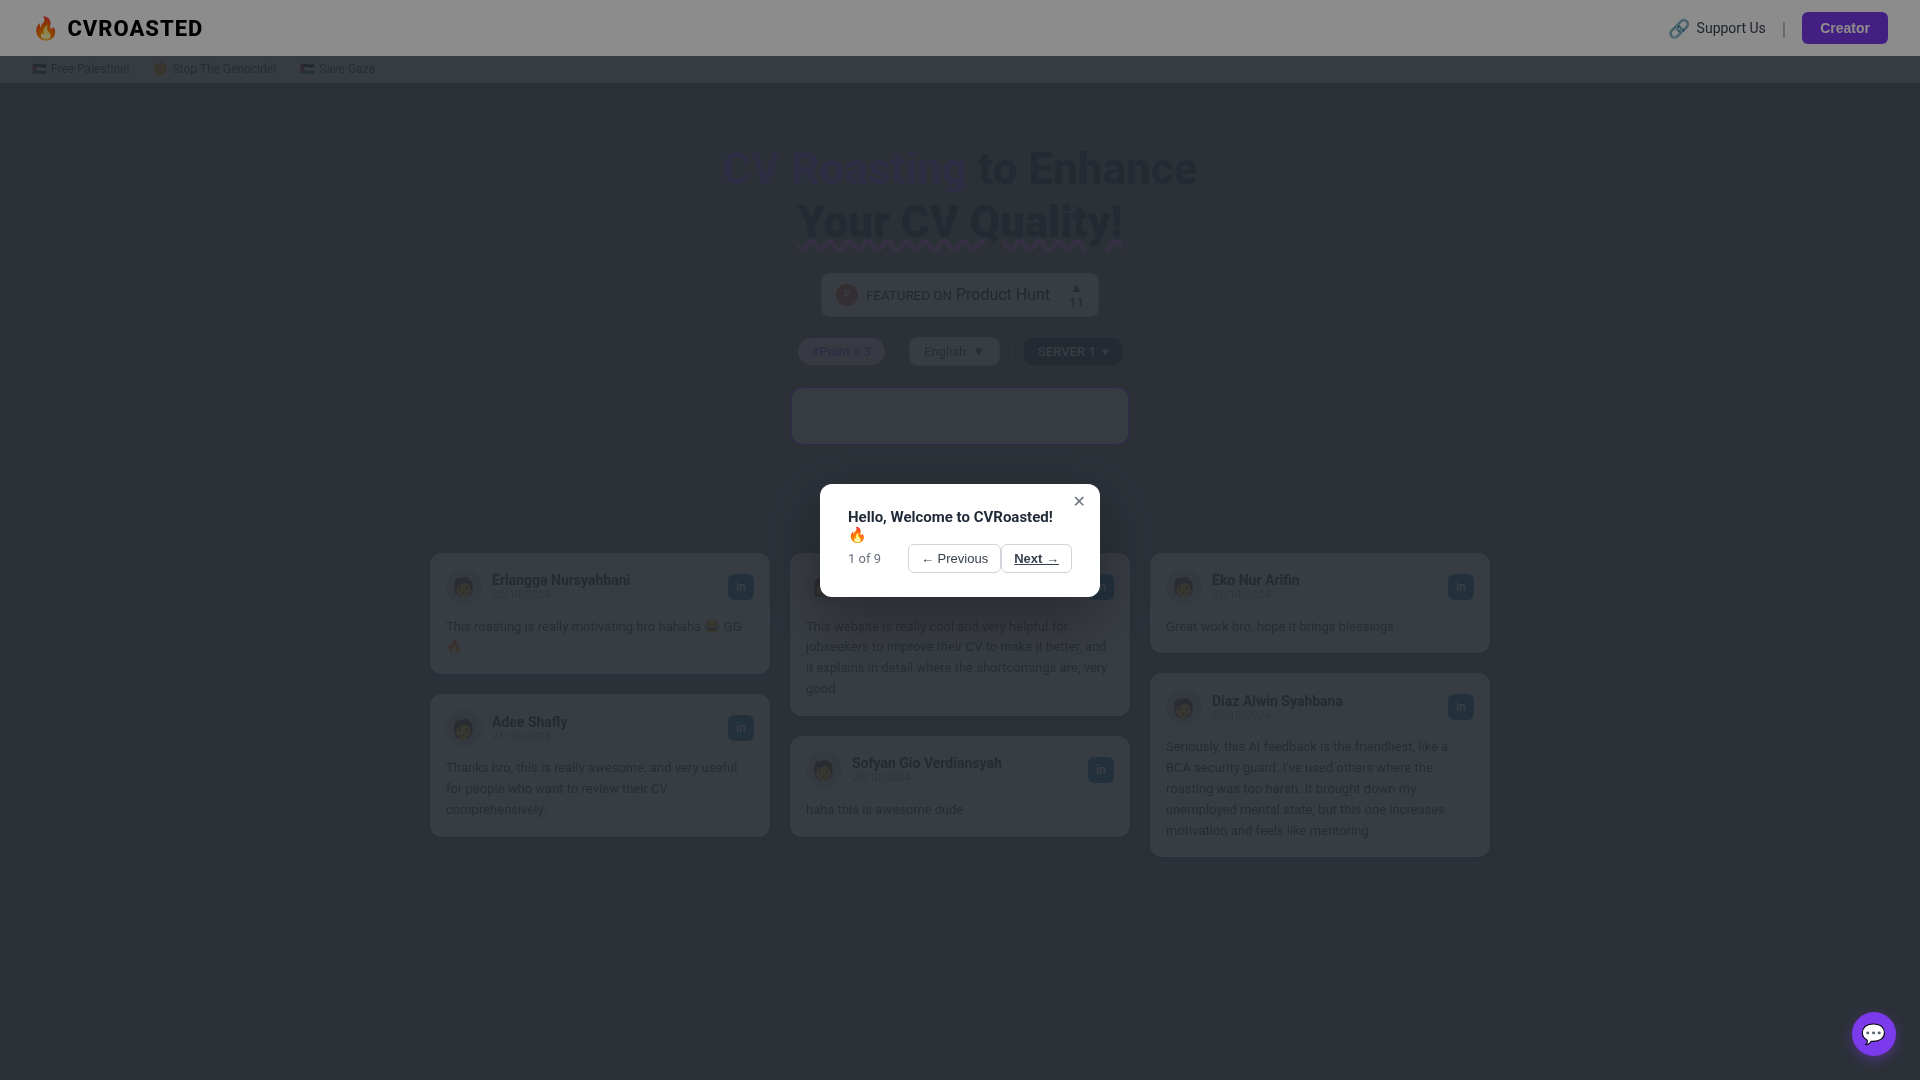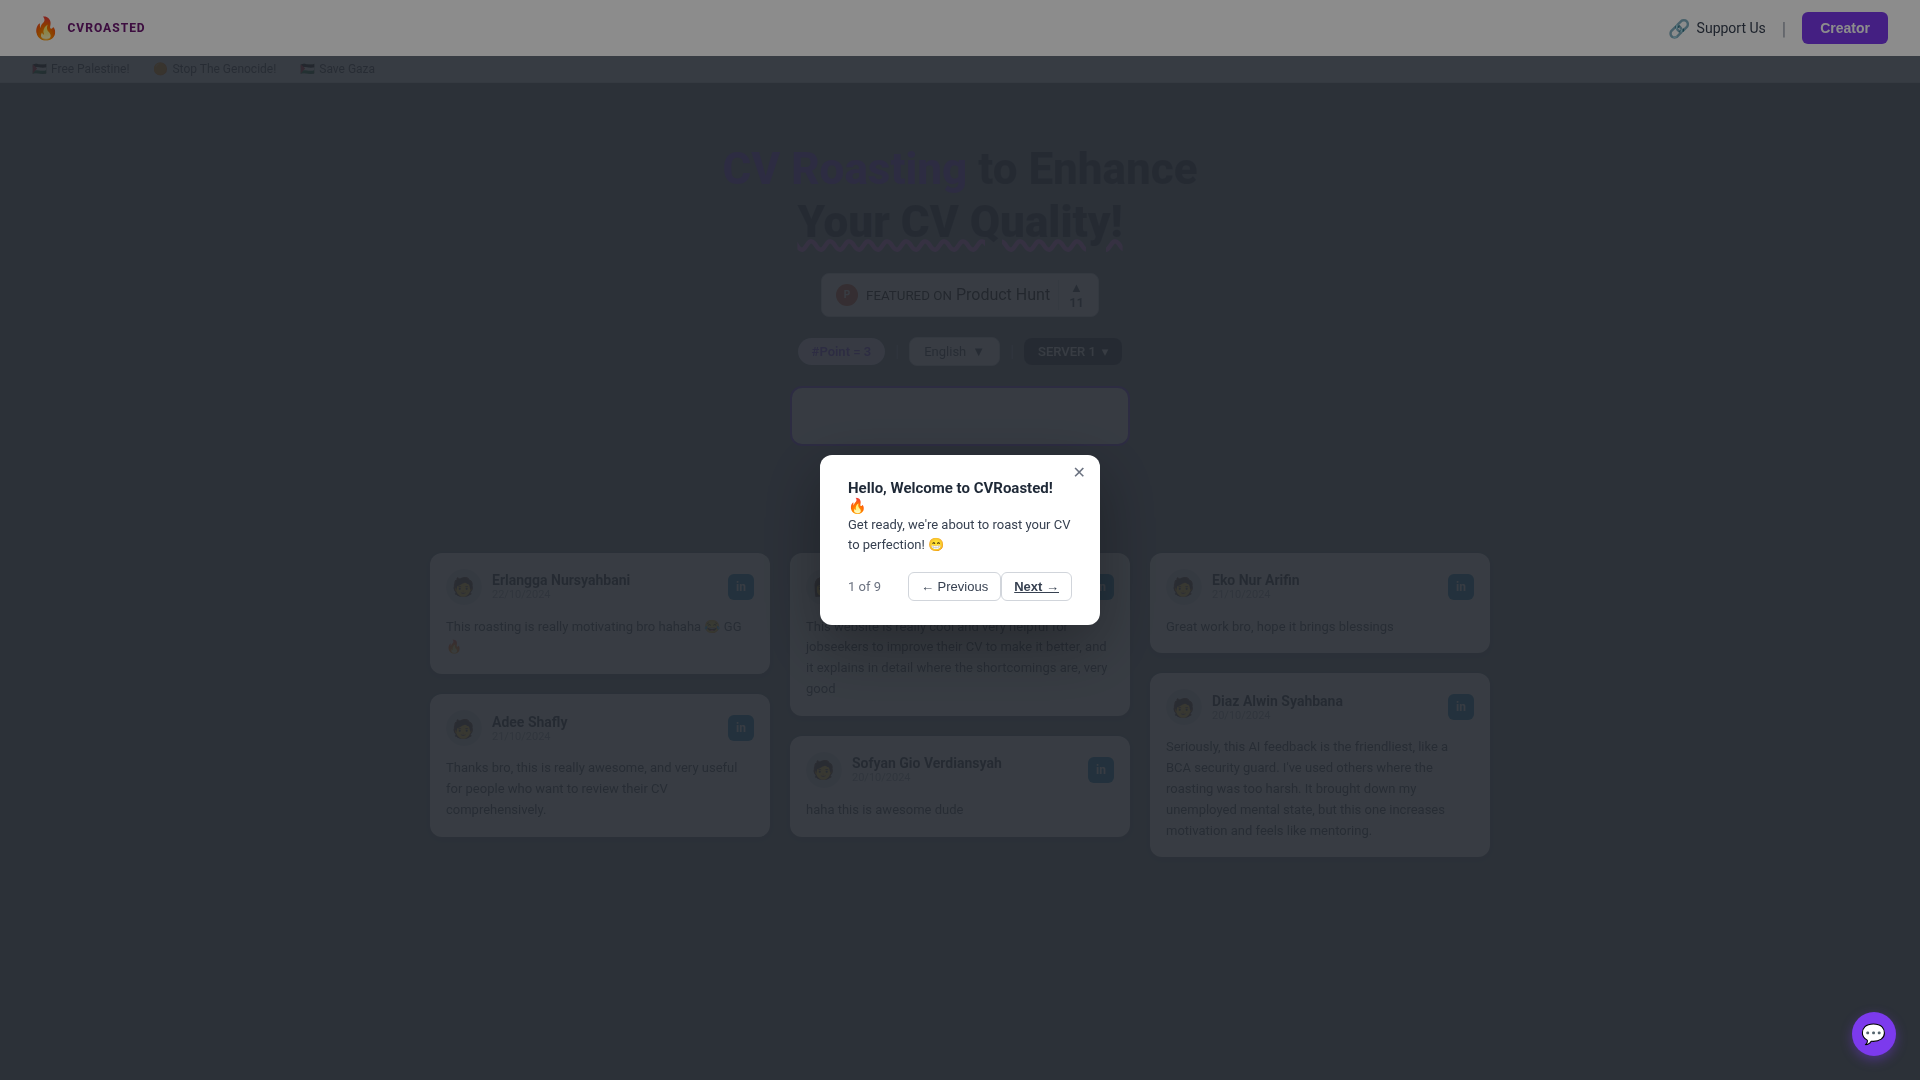--- a/index.html
+++ b/index.html
@@ -25,22 +25,22 @@
       display: flex;
       align-items: center;
       gap: 8px;
     }
     .logo-icon {
       font-size: 22px;
       color: #7c3aed;
     }
     .logo-text {
       font-weight: 800;
-      font-size: 12px;
-      color: #701a75;
+      font-size: 22px;
+      color: #000000;
       letter-spacing: 1px;
       text-align: right;
     }
     .nav-right {
       display: flex;
       align-items: center;
       gap: 16px;
     }
     .support-link {
       display: flex;
@@ -551,21 +551,20 @@
         </div>
       </div>
     </div>
   </div>
 </div>
 
 <div class="modal-overlay">
   <div class="modal">
     <button class="modal-close">✕</button>
     <div class="modal-title">Hello, Welcome to CVRoasted! 🔥</div>
-    <div class="modal-desc">Get ready, we're about to roast your CV to perfection! 😁</div>
     <div class="modal-footer">
       <span class="modal-counter">1 of 9</span>
       <div class="modal-actions">
         <button class="btn-prev">← Previous</button>
         <button class="btn-next">Next →</button>
       </div>
     </div>
   </div>
 </div>
 

